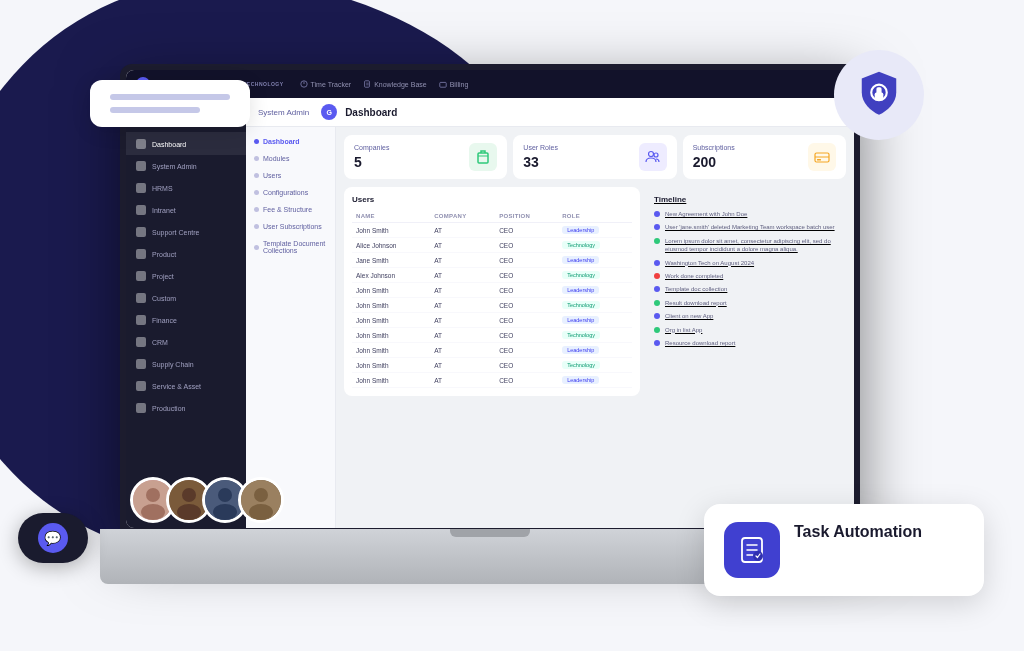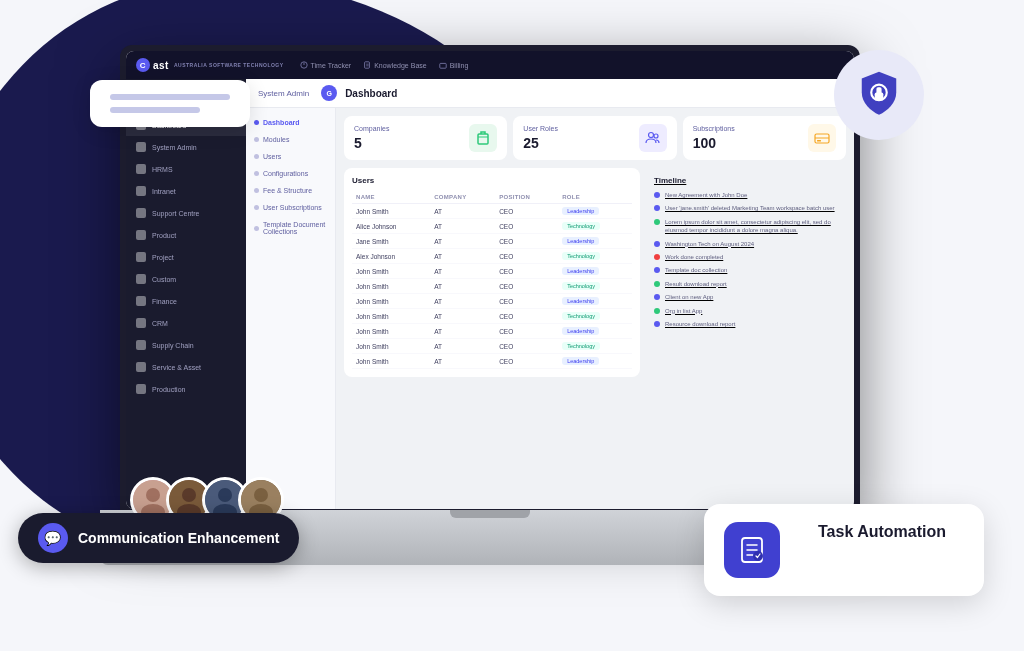--- a/index.html
+++ b/index.html
@@ -61,21 +61,21 @@
       justify-content: center;
     }
     .shield-badge svg {
       width: 50px;
       height: 50px;
     }
 
     
     .laptop-wrapper {
       position: absolute;
-      top: 45px;
+      top: 64px;
       left: 100px;
       width: 780px;
       height: 520px;
       z-index: 5;
     }
 
     
     .laptop-screen-frame {
       position: absolute;
       top: 0;
@@ -527,21 +527,20 @@
     .task-card-icon svg {
       width: 30px;
       height: 30px;
     }
     .task-card-title {
       font-size: 16px;
       font-weight: 800;
       color: #1a1a2e;
       margin-bottom: 6px;
       line-height: 1.2;
-      margin-left: 24px;
     }
     .task-card-desc {
       font-size: 11px;
       color: #606080;
       line-height: 1.5;
     }
   </style>
 </head>
 <body>
 
@@ -713,35 +712,35 @@
                     <svg width="16" height="16" viewBox="0 0 16 16" fill="none">
                         <rect x="3" y="4" width="10" height="10" rx="1" stroke="#2ec97a" stroke-width="1.5" fill="none"></rect>
                         <path d="M3 7h10" stroke="#2ec97a" stroke-width="1"></path>
                         <path d="M6 4V2h4v2" stroke="#2ec97a" stroke-width="1.5" fill="none"></path>
                       </svg>
                   </div>
                 </div>
                 <div class="stat-card">
                   <div>
                     <div class="stat-label">User Roles</div>
-                    <div class="stat-value">25</div>
+                    <div class="stat-value">33</div>
                   </div>
                   <div class="stat-icon purple">
                     <svg width="16" height="16" viewBox="0 0 16 16" fill="none">
                         <circle cx="6" cy="5" r="2.5" stroke="#5a5af0" stroke-width="1.2" fill="none"></circle>
                         <circle cx="11" cy="6" r="2" stroke="#5a5af0" stroke-width="1.2" fill="none"></circle>
                         <path d="M1 13c0-2.5 2-4 5-4s5 1.5 5 4" stroke="#5a5af0" stroke-width="1.2" fill="none"></path>
                         <path d="M11 10c1.5 0 3 0.8 3 3" stroke="#5a5af0" stroke-width="1.2" fill="none"></path>
                       </svg>
                   </div>
                 </div>
                 <div class="stat-card">
                   <div>
                     <div class="stat-label">Subscriptions</div>
-                    <div class="stat-value">100</div>
+                    <div class="stat-value">200</div>
                   </div>
                   <div class="stat-icon yellow">
                     <svg width="16" height="16" viewBox="0 0 16 16" fill="none">
                         <rect x="1" y="4" width="14" height="9" rx="1.5" stroke="#f5a623" stroke-width="1.2" fill="none"></rect>
                         <line x1="1" y1="8" x2="15" y2="8" stroke="#f5a623" stroke-width="1.2"></line>
                         <rect x="3" y="10" width="4" height="1.5" rx="0.5" fill="#f5a623"></rect>
                       </svg>
                   </div>
                 </div>
               </div>
@@ -913,21 +912,20 @@
     <svg width="40" height="40" viewBox="0 0 40 40">
         <circle cx="20" cy="20" r="20" fill="#9a8060"></circle>
         <circle cx="20" cy="15" r="7" fill="#7a6040"></circle>
         <ellipse cx="20" cy="32" rx="12" ry="8" fill="#7a6040"></ellipse>
       </svg>
   </div>
 </div>
 
 <div class="comm-badge">
   <div class="comm-icon">💬</div>
-  <span class="comm-label">Communication Enhancement</span>
 </div>
 
 <div class="task-card">
   <div class="task-card-icon">
     <svg width="30" height="30" viewBox="0 0 30 30" fill="none">
       <rect x="5" y="3" width="20" height="24" rx="3" stroke="white" stroke-width="1.8" fill="none"></rect>
       <path d="M10 10h10M10 15h10M10 20h6" stroke="white" stroke-width="1.5" stroke-linecap="round"></path>
       <circle cx="21" cy="21" r="5" fill="#3030b0"></circle>
       <path d="M19 21l1.5 1.5L23 19" stroke="white" stroke-width="1.2" stroke-linecap="round" stroke-linejoin="round"></path>
     </svg>

